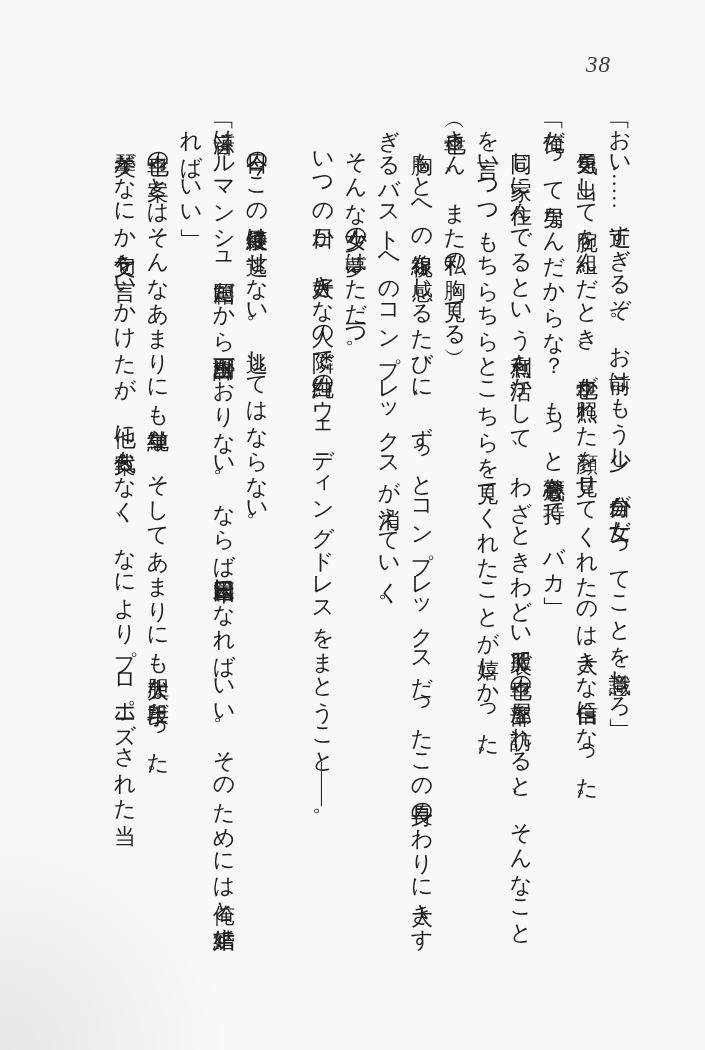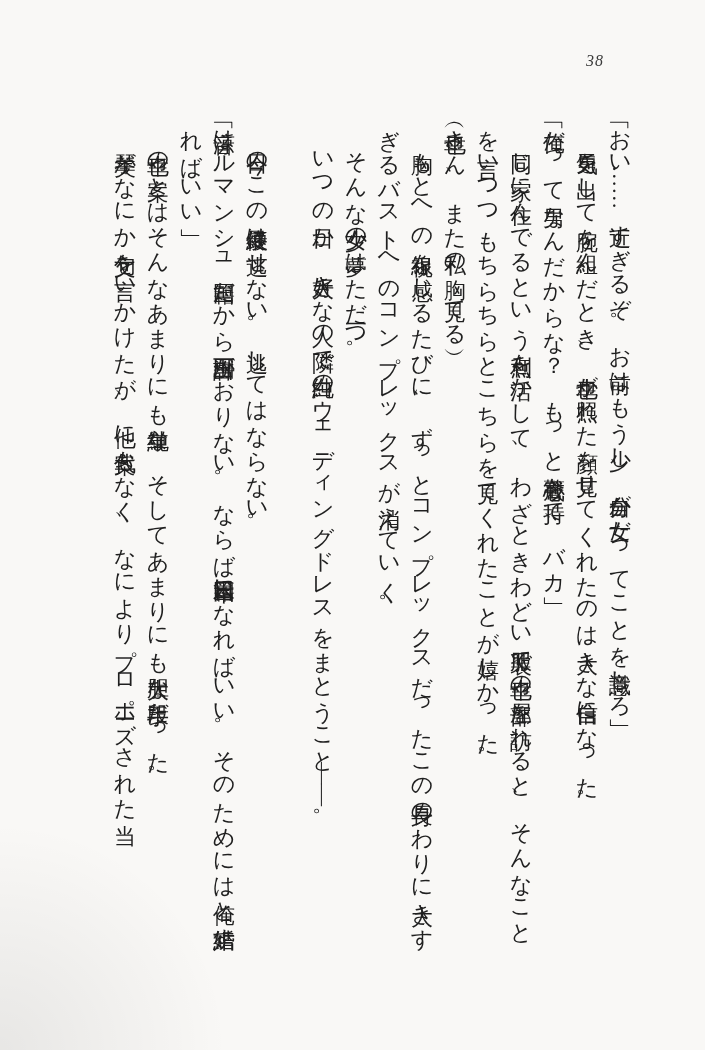--- a/index.html
+++ b/index.html
@@ -14,21 +14,21 @@
     overflow: hidden;
     background:
       radial-gradient(circle at 0% 100%, rgba(0,0,0,0.07), rgba(0,0,0,0) 18%),
       var(--paper, #f9f8f6);
     font-family: "Liberation Serif", "DejaVu Serif", serif;
   }
   .page-number {
     position: absolute;
     top: 52px;
     left: 586px;
-    font-size: 16px;
+    font-size: 23px;
     font-style: italic;
     color: #3b3b3b;
     letter-spacing: 1px;
   }
   .page-text {
     position: absolute;
     top: 115px;
     right: 68px;
     height: 840px;
     width: 565px;

